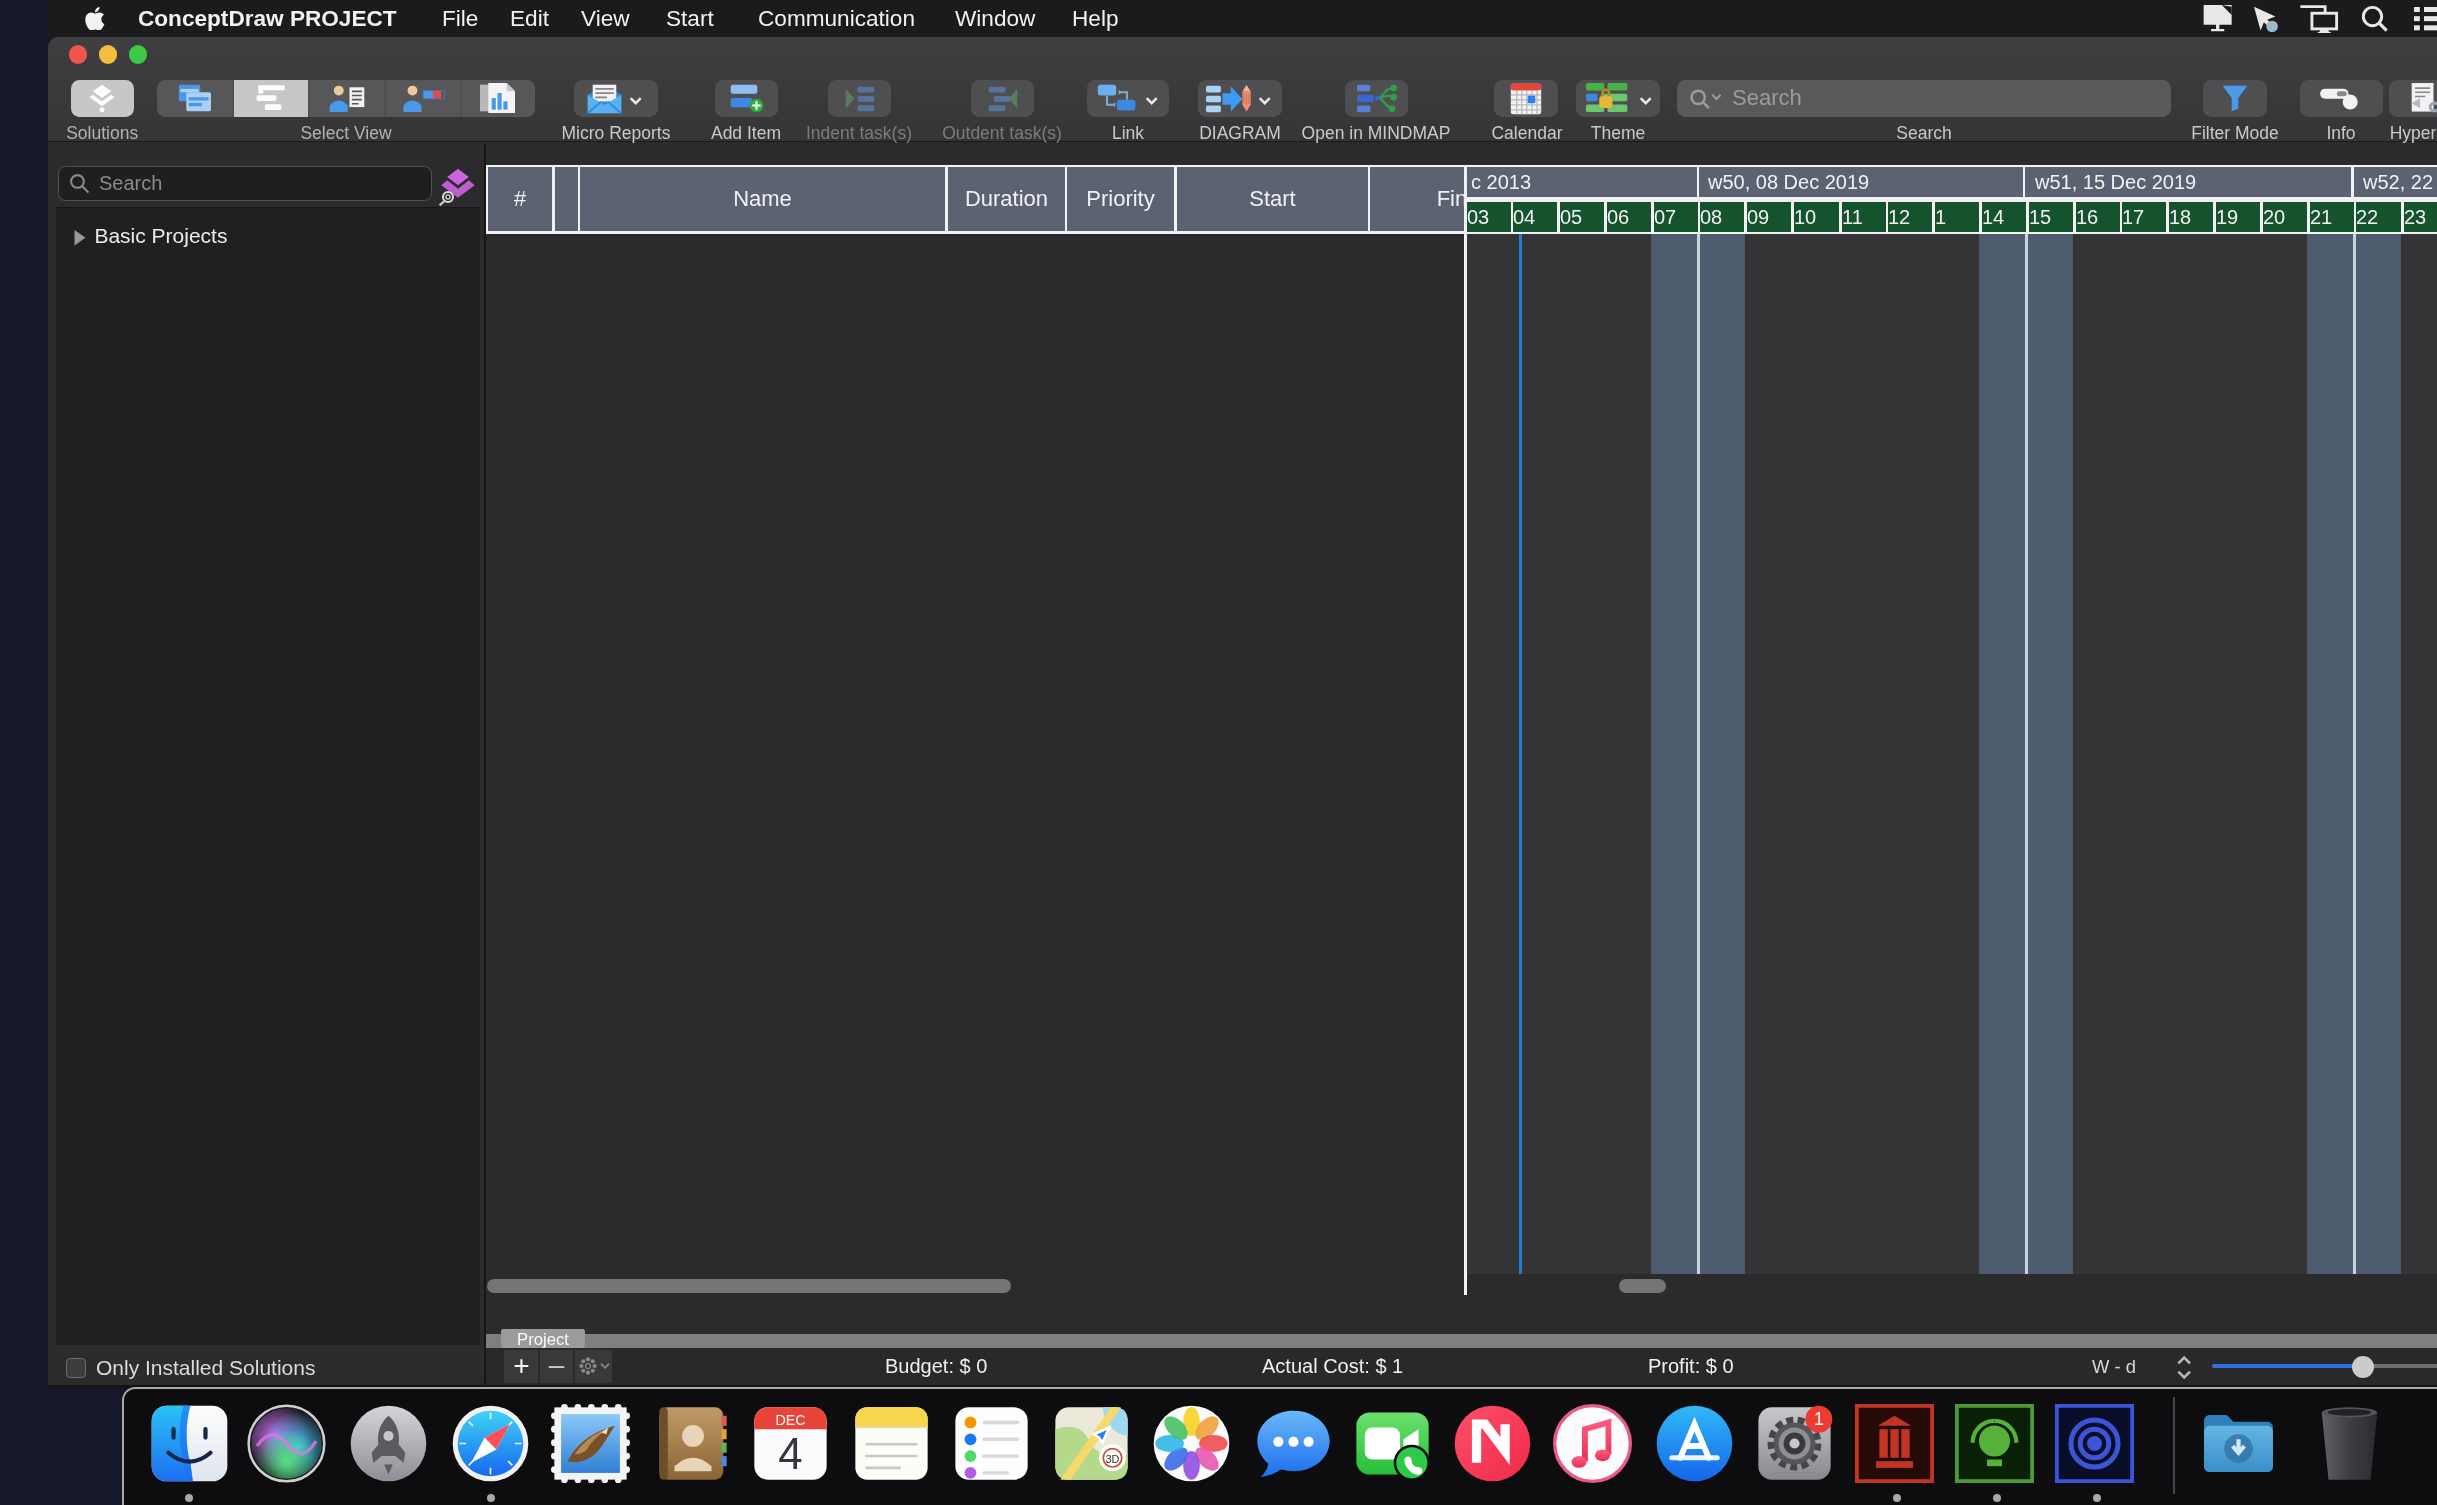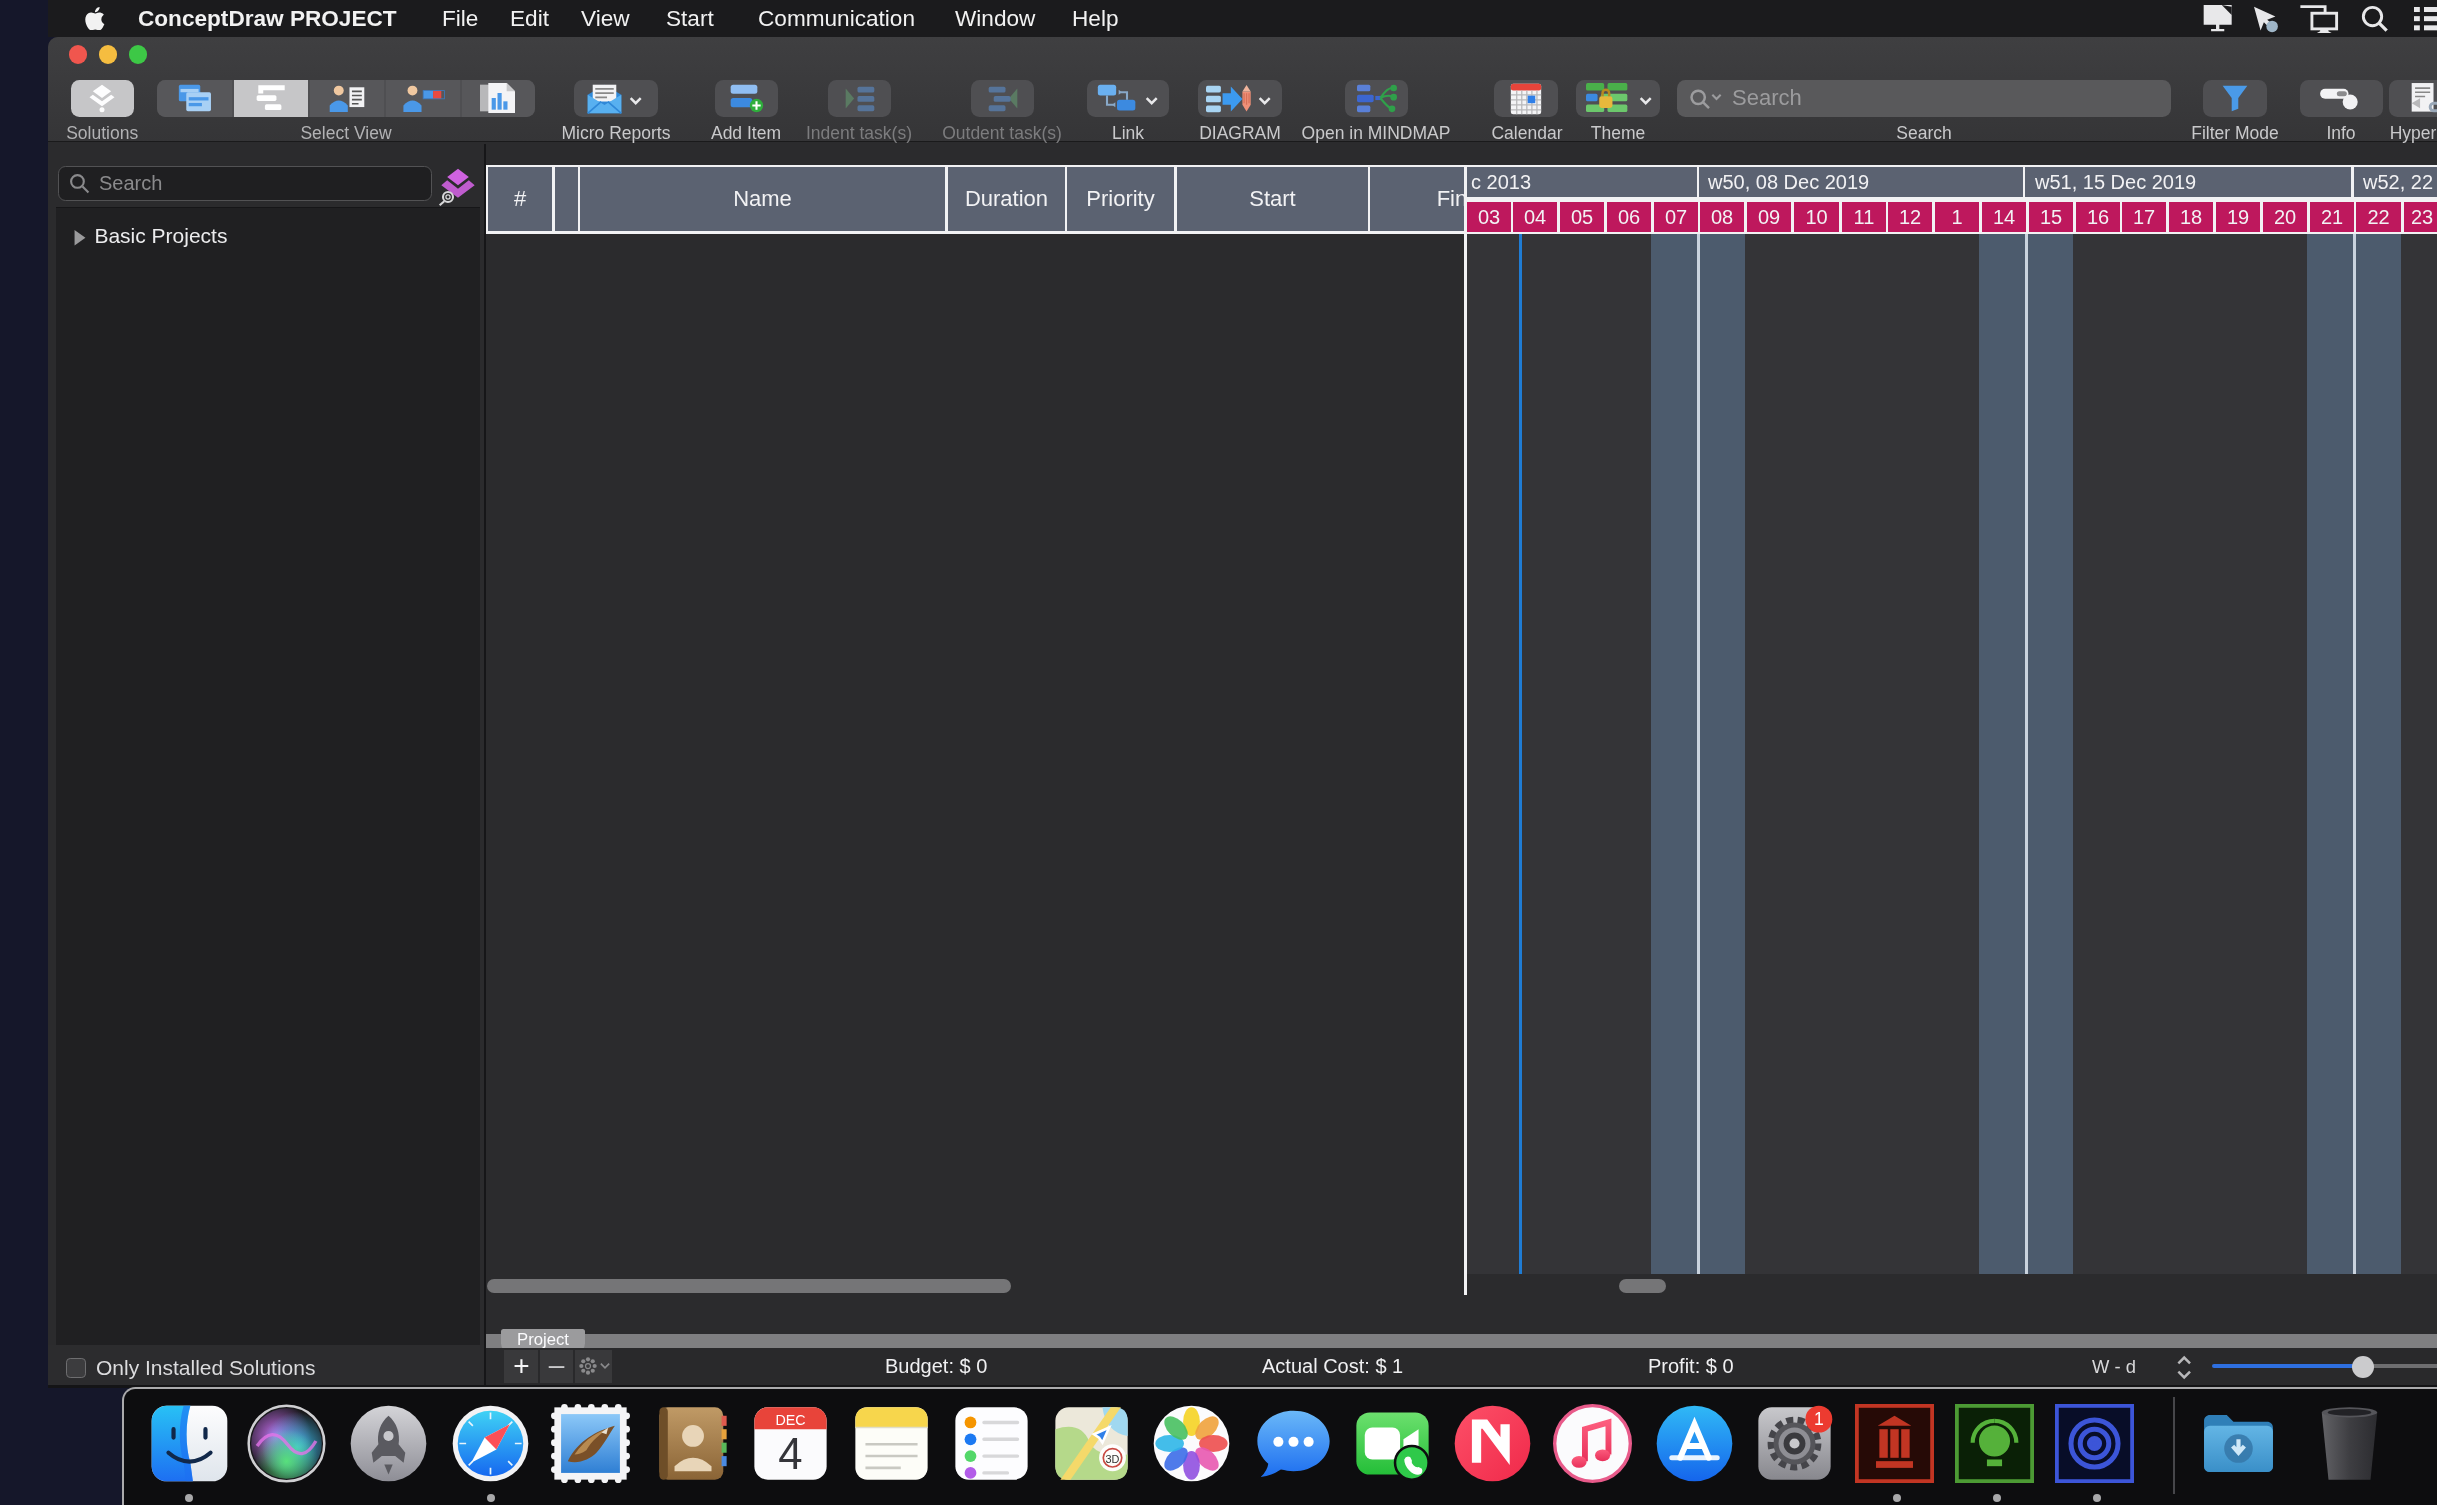--- a/index.html
+++ b/index.html
@@ -28,21 +28,21 @@
 .chev { position:absolute; top:14px; width:13.4px; height:13.4px; }
 
 
 #lsearch { position:absolute; left:10px; top:129px; width:374px; height:35px; background:#1f1f21; border:1.7px solid #525254; border-radius:7.5px; color:#8a8a8c; font-size:20px; line-height:32px; }
 #llist { position:absolute; left:8.4px; top:170px; width:424px; height:1138px; background:#202022; border-top:1.7px solid #161618; }
 #lbottom { position:absolute; left:0px; top:1308px; width:436px; height:35px; background:#2c2c2e; }
 #ldivider { position:absolute; left:436px; top:107px; width:1.7px; height:1241px; background:#161618; }
 
 
 .hcell { position:absolute; background:#5b6271; color:#f2f2f4; font-size:22px; text-align:center; }
-.dcell { position:absolute; background:#be185d; color:#f2f2f4; font-size:20px; text-align:center; line-height:30px; height:30px; top:165px; }
+.dcell { position:absolute; background:#14532d; color:#f2f2f4; font-size:20px; text-align:left; line-height:30px; height:30px; top:165px; }
 .wlabel { position:absolute; top:129px; height:32px; line-height:32px; color:#f2f2f4; font-size:20px; white-space:nowrap; }
 
 
 #chart { position:absolute; left:1416px; top:197px; width:977px; height:1040px; background:#343437; overflow:hidden; }
 .wkend { position:absolute; top:0; height:1040px; background:#4c5b6d; }
 .wkline { position:absolute; top:0; height:1040px; width:2.5px; background:#c9d3de; }
 #todayline { position:absolute; left:55px; top:0; width:2.5px; height:1040px; background:#1f7cd4; }
 
 .thumb { position:absolute; height:14px; border-radius:7.5px; background:#757577; top:1242px; }
 

